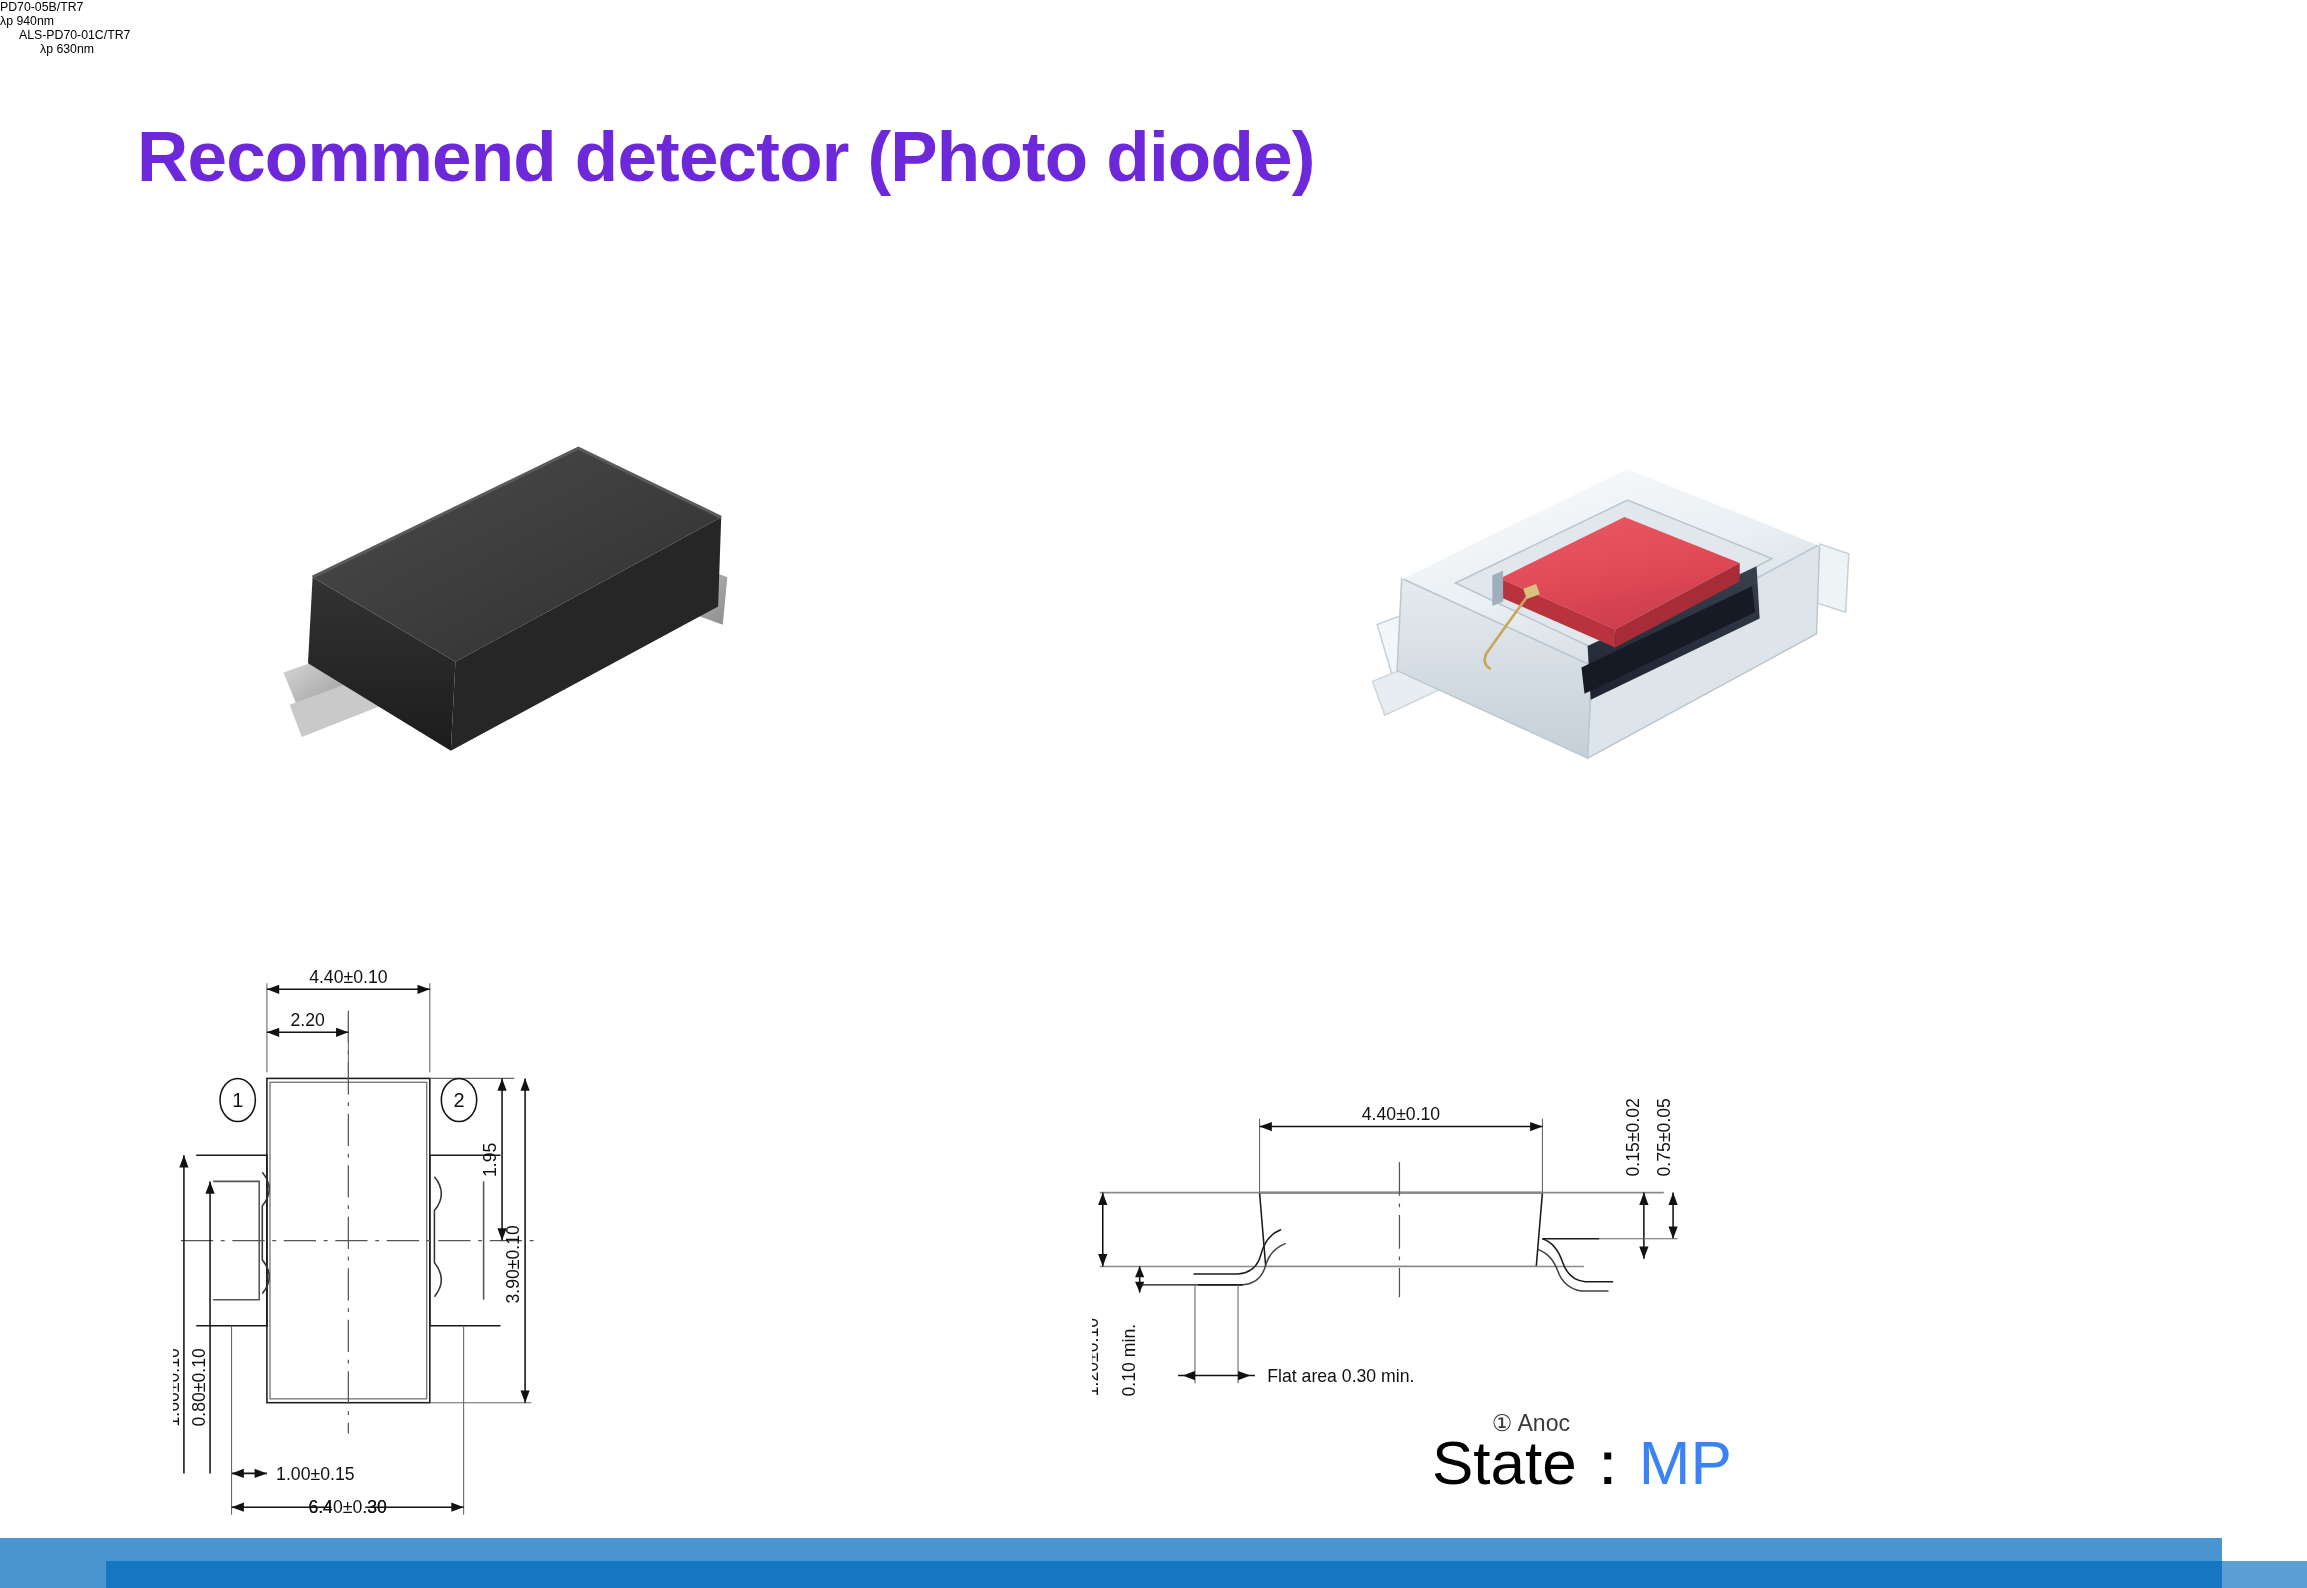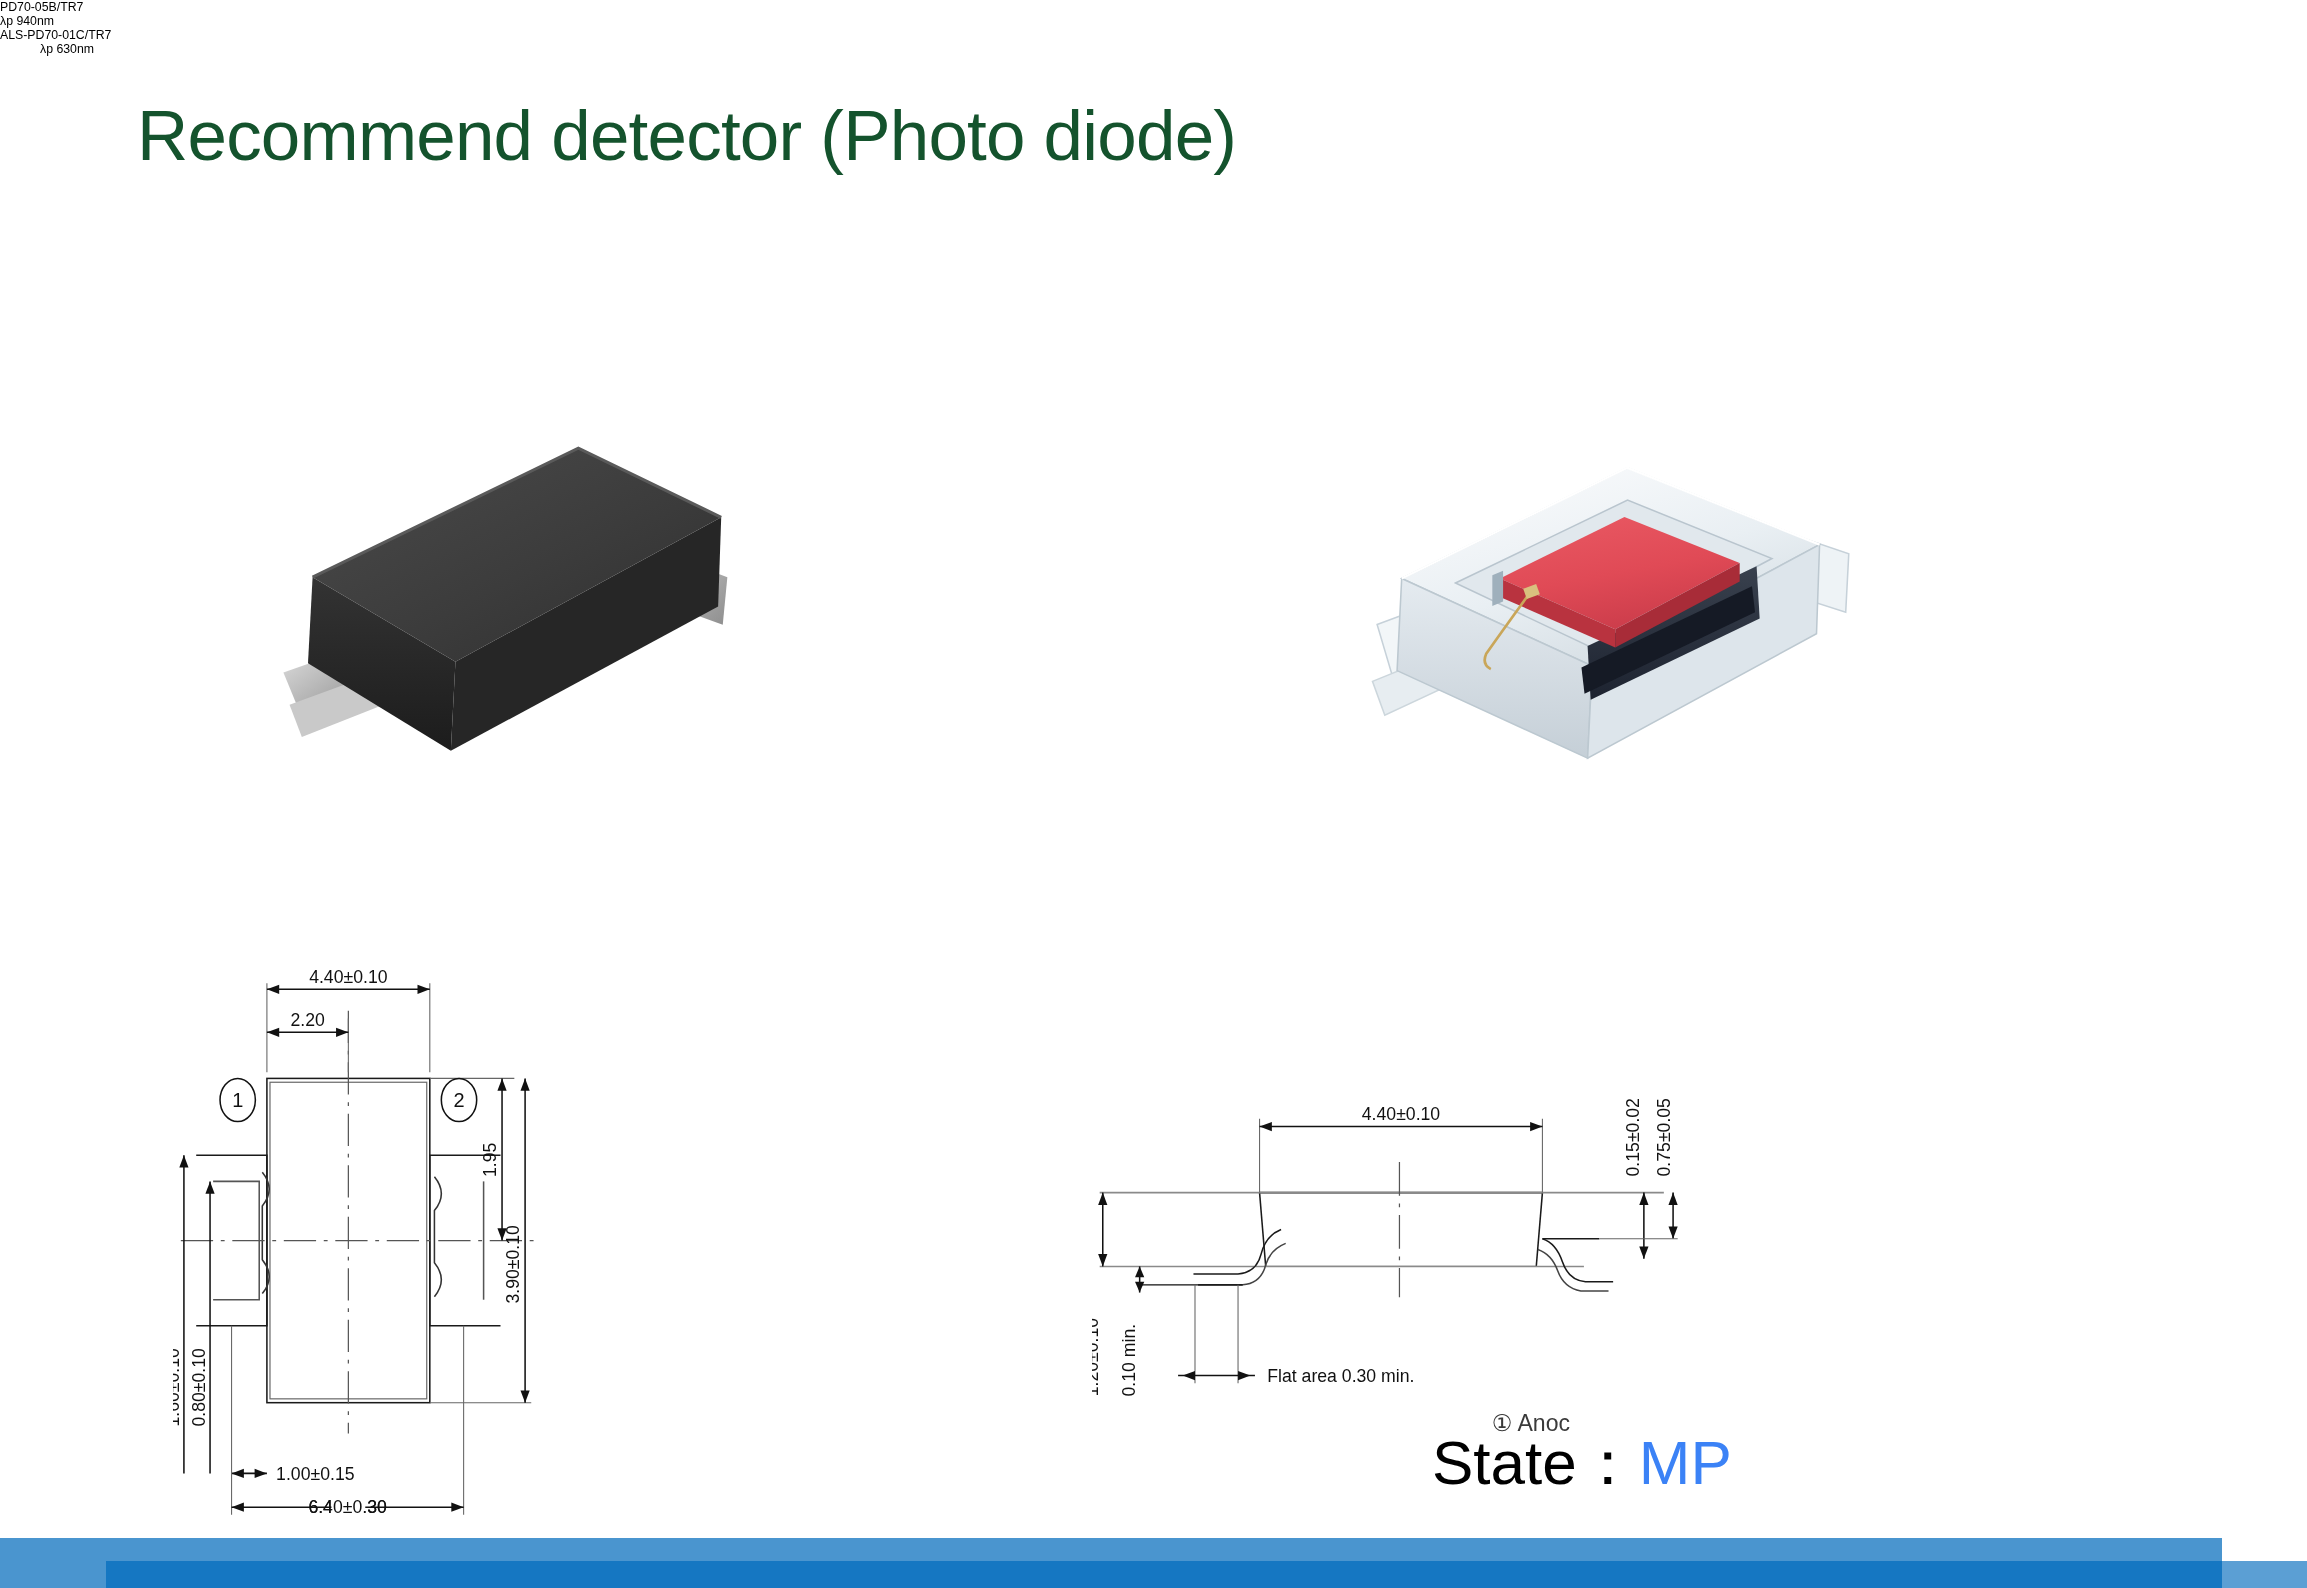--- a/index.html
+++ b/index.html
@@ -10,30 +10,30 @@
   body {
     width: 2307px; height: 1589px;
     position: relative;
     overflow: hidden;
     font-family: "Liberation Sans", sans-serif;
   }
 
   
   #slide-title {
     position: absolute;
-    left: 137px; top: 99px;
+    left: 137px; top: 120px;
     font-size: 71px;
-    font-weight: normal;
-    color: #14532d;
+    font-weight: bold;
+    color: #6d28d9;
     letter-spacing: -0.8px;
     white-space: nowrap;
     line-height: 1.05;
   }
   #part-label-left  { left: 191px;  top: 277px; }
-  #part-label-right { left: 1221px; top: 291px; }
+  #part-label-right { left: 1221px; top: 291px; padding-left: 19px; }
   #wavelength-left  { left: 321px;  top: 850px; }
   #wavelength-right { left: 1406px; top: 874px; padding-left: 40px; }
 
   
   #state-line {
     position: absolute;
     left: 1432px; top: 1421px;
     font-size: 62px;
     white-space: nowrap;
     color: #000000;

